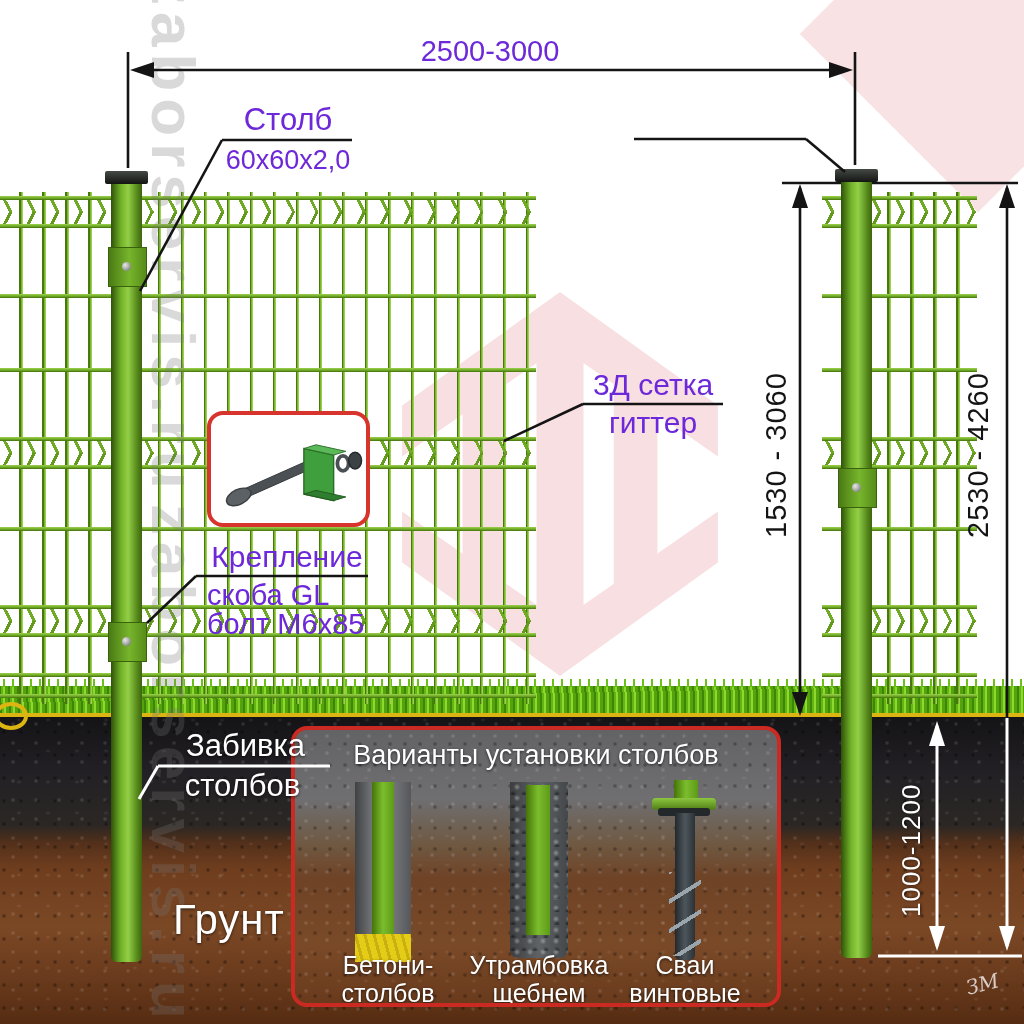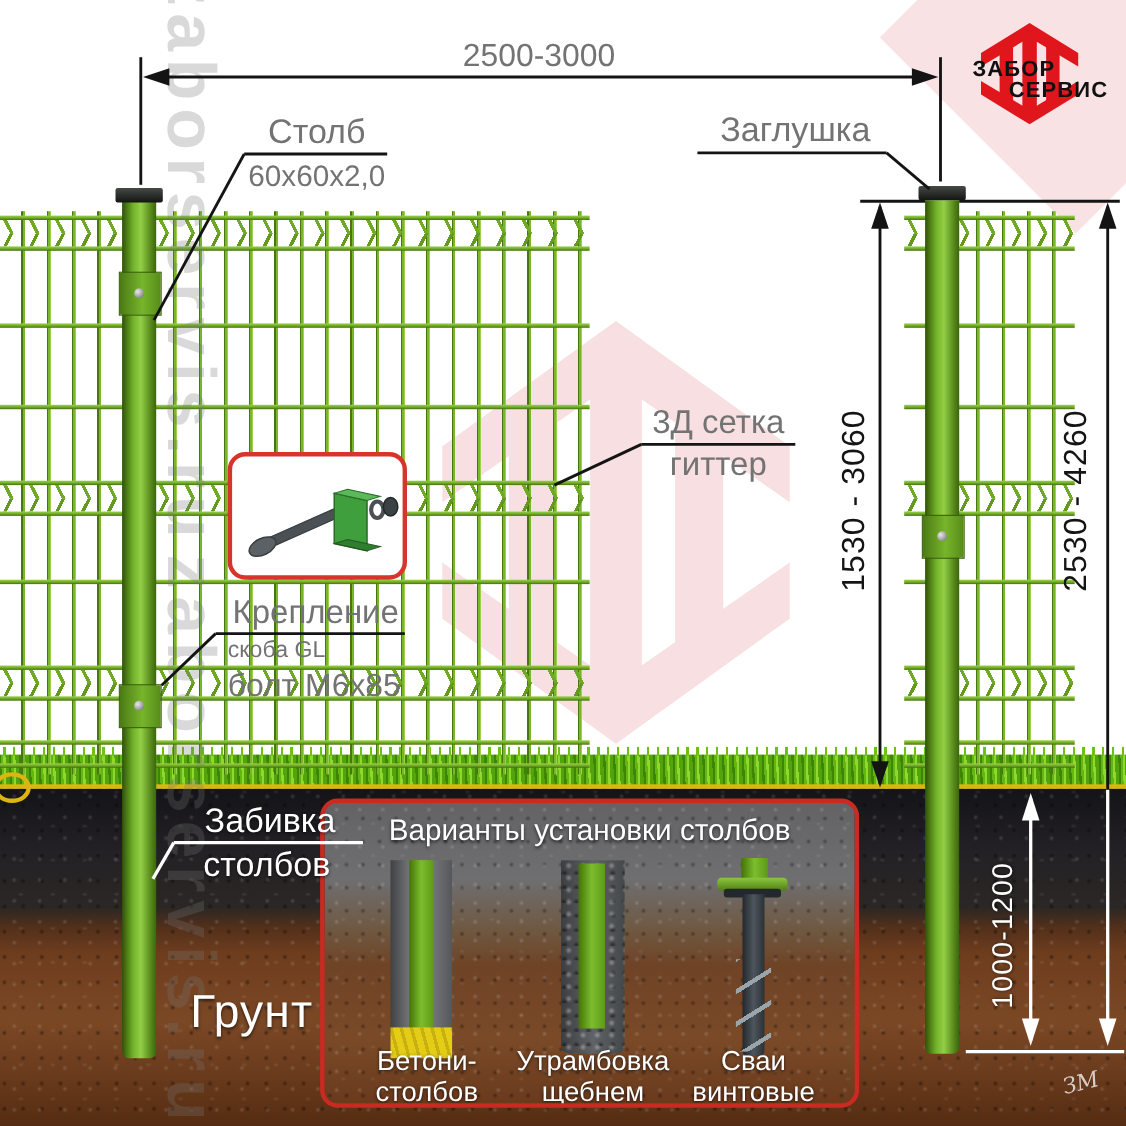--- a/index.html
+++ b/index.html
@@ -105,30 +105,30 @@
   .screw .spiral{position:absolute;left:19px;top:92px;width:32px;height:84px;
      background:repeating-linear-gradient(-32deg,transparent 0 11px,#9aa4ab 11px 15px,transparent 15px 25px);}
   .op-cap{position:absolute;top:222px;width:170px;text-align:center;color:#fff;
      font-size:25px;line-height:1.1;text-shadow:0 1px 3px rgba(0,0,0,.7);}
   .cap1{left:8px;} .cap2{left:159px;} .cap3{left:305px;}
 
   
   .lines{position:absolute;left:0;top:0;z-index:7;pointer-events:none;}
 
   
-  .lbl{position:absolute;z-index:8;color:#737373;}
+  .lbl{position:absolute;z-index:8;color:#6d28d9;}
   .tc{text-align:center;}
   #dim-top{left:360px;top:35px;width:260px;font-size:29px;}
   #lbl-post-title{left:218px;top:102px;width:140px;font-size:31px;}
   #lbl-post-size{left:222px;top:145px;width:132px;font-size:27px;}
   #lbl-cap{left:638px;top:100px;width:170px;font-size:31px;}
   #lbl-mesh1{left:580px;top:368px;width:146px;font-size:30px;}
   #lbl-mesh2{left:580px;top:406px;width:146px;font-size:30px;}
   #lbl-fast-title{left:203px;top:540px;width:168px;font-size:30px;}
-  #lbl-fast-1{left:207px;top:579px;width:170px;font-size:21px;}
+  #lbl-fast-1{left:207px;top:579px;width:170px;font-size:29px;}
   #lbl-fast-2{left:207px;top:608px;width:180px;font-size:29px;}
   .white-lbl{color:#fff;text-shadow:0 1px 3px rgba(0,0,0,.65);}
   #lbl-drive-1{left:158px;top:728px;width:175px;font-size:31px;}
   #lbl-drive-2{left:150px;top:768px;width:185px;font-size:31px;}
   #lbl-soil{left:173px;top:896px;width:200px;font-size:42px;letter-spacing:1px;}
   .v-label{position:absolute;writing-mode:vertical-rl;transform:rotate(180deg);z-index:8;
      text-align:center;font-size:29px;color:#141414;letter-spacing:1px;}
   #dim-mesh-h{left:760px;top:300px;height:310px;}
   #dim-total-h{left:962px;top:290px;height:330px;}
   #dim-depth{left:896px;top:768px;height:164px;font-size:26px;color:#fff;
@@ -315,36 +315,28 @@
     <g fill="#ffffff">
       <polygon points="937,721 929,746 945,746"></polygon>
       <polygon points="937,951 929,926 945,926"></polygon>
       <polygon points="1007,951 999,926 1015,926"></polygon>
     </g>
   </svg>
 
   <div class="lbl tc" id="dim-top">2500-3000</div>
   <div class="lbl tc" id="lbl-post-title">Столб</div>
   <div class="lbl tc" id="lbl-post-size">60х60х2,0</div>
-  <div class="lbl tc" id="lbl-cap">Заглушка</div>
   <div class="lbl tc" id="lbl-mesh1">3Д сетка</div>
   <div class="lbl tc" id="lbl-mesh2">гиттер</div>
   <div class="lbl tc" id="lbl-fast-title">Крепление</div>
   <div class="lbl" id="lbl-fast-1">скоба GL</div>
   <div class="lbl" id="lbl-fast-2">болт М6х85</div>
   <div class="lbl tc white-lbl" id="lbl-drive-1">Забивка</div>
   <div class="lbl tc white-lbl" id="lbl-drive-2">столбов</div>
   <div class="lbl white-lbl" id="lbl-soil">Грунт</div>
 
   <div class="v-label" id="dim-mesh-h">1530 - 3060</div>
   <div class="v-label" id="dim-total-h">2530 - 4260</div>
   <div class="v-label" id="dim-depth">1000-1200</div>
 
-  <div class="logo">
-    <svg viewBox="0 0 100 100">
-      <use href="#fence-logo-shape"></use>
-    </svg>
-    <div class="logo-t1">ЗАБОР</div>
-    <div class="logo-t2">СЕРВИС</div>
-  </div>
 
   <div class="lbl" id="sig">ЗМ</div>
 </div>
 
 </body></html>

